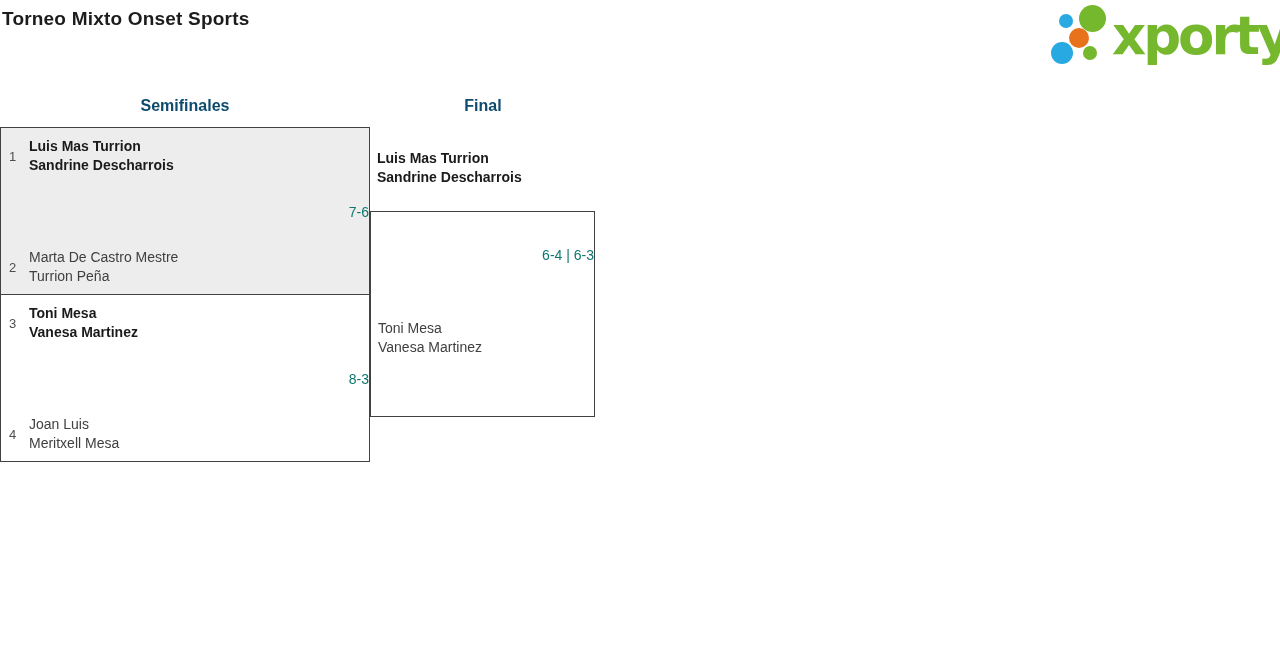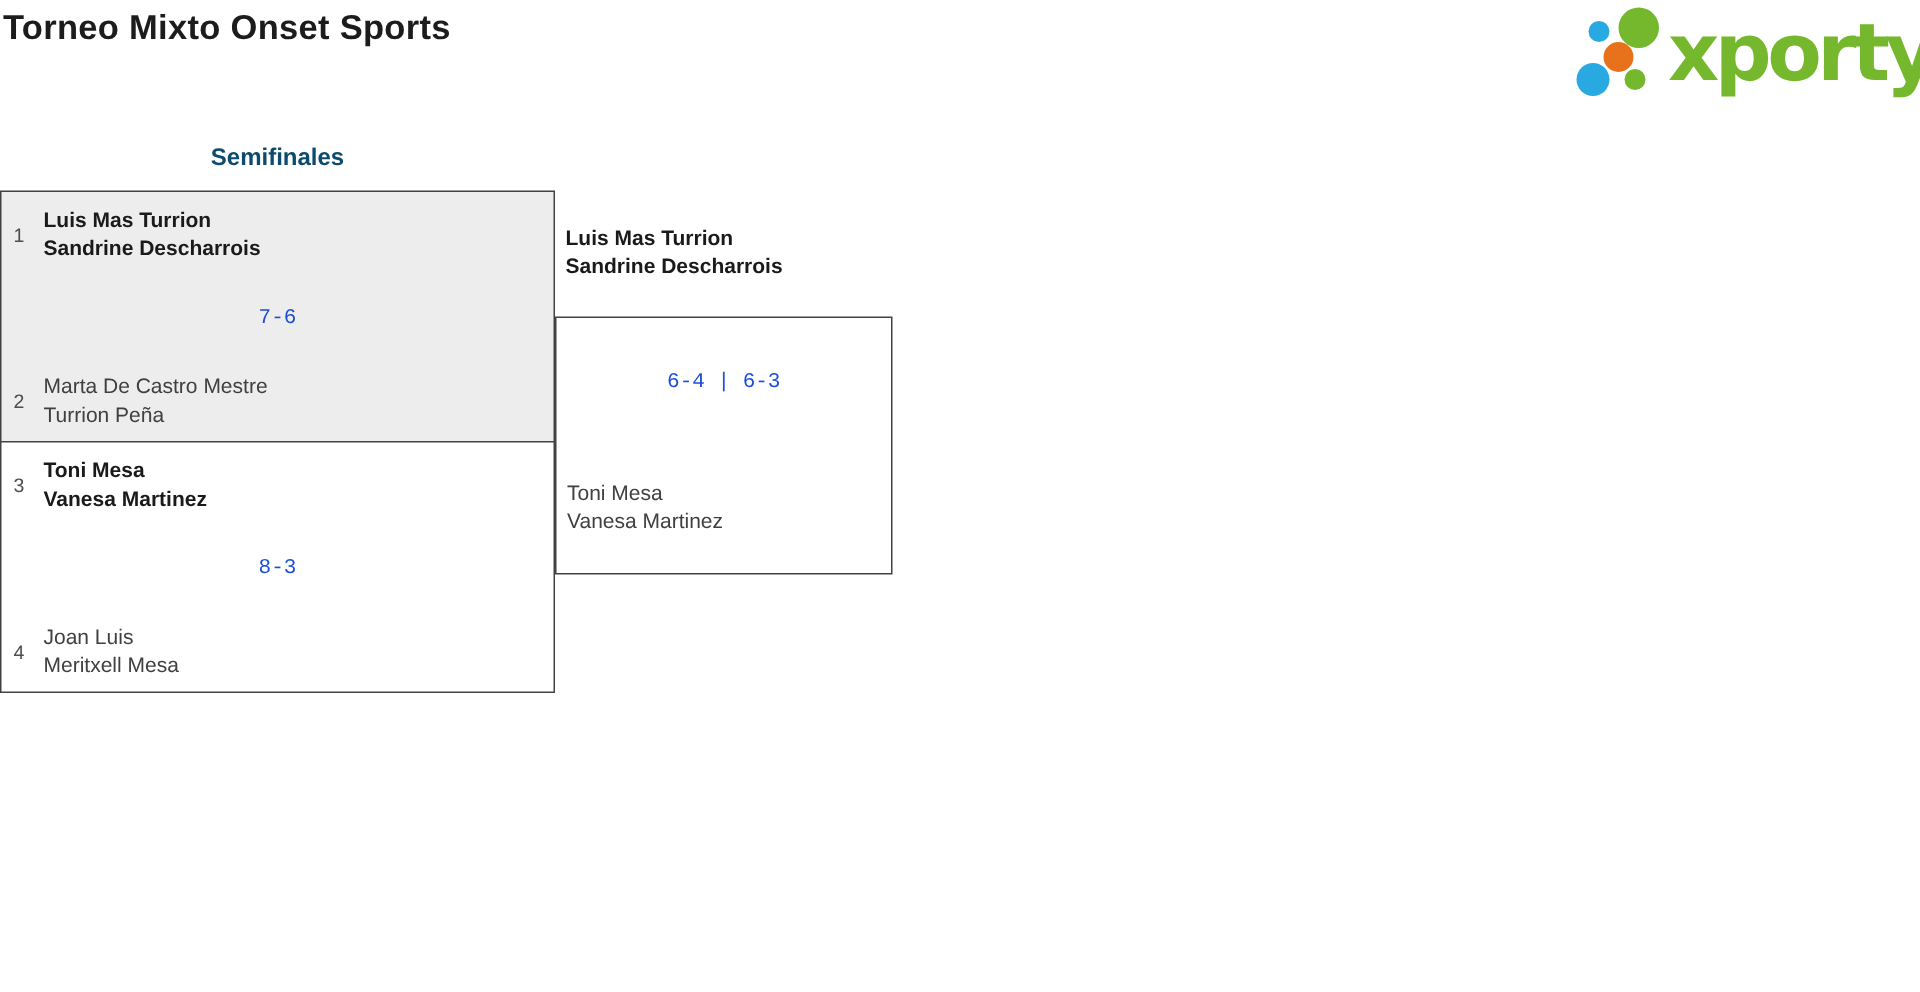--- a/index.html
+++ b/index.html
@@ -12,21 +12,21 @@
     overflow: hidden;
     font-family: "Liberation Sans", sans-serif;
     color: #1c1c1c;
   }
 
   
   .title {
     position: absolute;
     left: 2px;
     top: 2px;
-    font-size: 23px;
+    font-size: 19px;
     font-weight: bold;
     line-height: 33px;
     letter-spacing: 0.2px;
     color: #1c1c1c;
   }
 
   .logo {
     position: absolute;
     left: 1048px;
     top: 0;
@@ -67,21 +67,21 @@
 
   
   .match {
     position: absolute;
     border: 1px solid var(--border, #424242);
     background: #ffffff;
   }
   .match.alt { background: var(--match-alt-bg, #ededed); }
   .sf1 { left: 0; top: 127px; width: 370px; height: 168px; }
   .sf2 { left: 0; top: 294px; width: 370px; height: 168px; }
-  .final-box { left: 370px; top: 211px; width: 225px; height: 172px; }
+  .final-box { left: 370px; top: 211px; width: 225px; height: 206px; }
 
   .team {
     position: absolute;
     left: 0;
     display: flex;
     align-items: center;
     gap: 6px;
     padding-left: 8px;
   }
   .team.t-top { top: 9px; }
@@ -99,24 +99,23 @@
     line-height: 19px;
     color: #404040;
     white-space: nowrap;
   }
   .names.winner { font-weight: bold; color: #1a1a1a; }
 
   .score {
     position: absolute;
     left: 0;
     width: 100%;
-    text-align: center;
+    text-align: right;
     font-size: 14px;
-    color: #1d4ed8;
-    font-family: Liberation Mono, monospace;
+    color: #0f766e;
   }
   .sf .score { top: 76px; }
   .final-box .score { top: 35px; }
 
   
   .final-winner {
     position: absolute;
     left: 377px;
     top: 149px;
   }
@@ -138,20 +137,21 @@
   <div class="logo">
     <span class="dot dot-blue-sm"></span>
     <span class="dot dot-green-lg"></span>
     <span class="dot dot-orange"></span>
     <span class="dot dot-blue-lg"></span>
     <span class="dot dot-green-sm"></span>
     <span class="wordmark">xporty</span>
   </div>
 
   <div class="round-header rh-semis">Semifinales</div>
+  <div class="round-header rh-final">Final</div>
 
   <div class="match sf sf1 alt">
     <div class="team t-top">
       <span class="seed">1</span>
       <span class="names winner">
         <span>Luis Mas Turrion</span>
         <span>Sandrine Descharrois</span>
       </span>
     </div>
     <div class="score">7-6</div>

